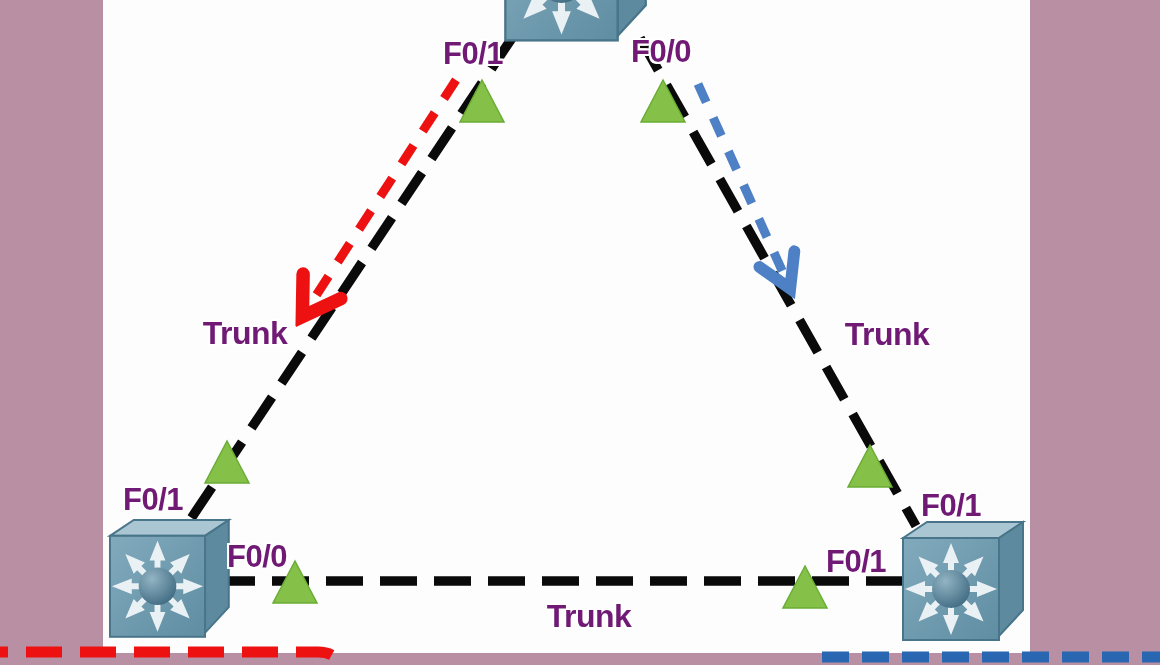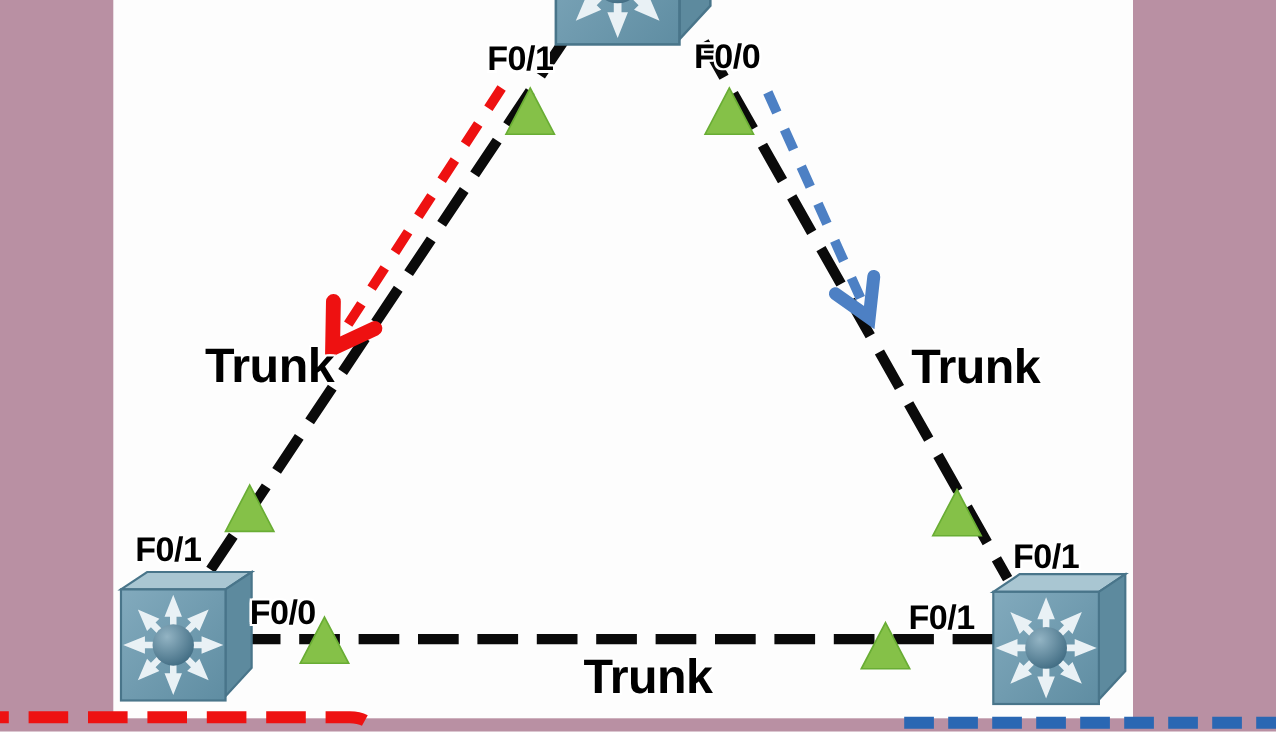--- a/index.html
+++ b/index.html
@@ -8,26 +8,26 @@
     background:var(--frame,#b990a3);
     font-family:"Liberation Sans",sans-serif;
   }
   #canvas{
     position:absolute;left:103px;top:0;width:927px;height:653px;
     background:var(--canvas,#fdfdfd);
   }
   #overlay{position:absolute;left:0;top:0;width:1160px;height:665px;}
   .lbl{
     position:absolute;transform:translate(-50%,-50%);
-    color:#000000;font-weight:700;white-space:nowrap;letter-spacing:-0.5px;
+    color:#701a75;font-weight:700;white-space:nowrap;letter-spacing:-0.5px;
     text-shadow:2px 0 0 #fff,-2px 0 0 #fff,0 2px 0 #fff,0 -2px 0 #fff,
                 2px 2px 0 #fff,-2px -2px 0 #fff,2px -2px 0 #fff,-2px 2px 0 #fff;
   }
   .port{font-size:31px;}
-  .trunk{font-size:44px;}
+  .trunk{font-size:32px;}
   .link{stroke:var(--link,#0a0a0a);stroke-width:9.5;fill:none;stroke-dasharray:37 17;}
   .red-flow{stroke:var(--flow_red,#ee1111);stroke-width:9;fill:none;stroke-dasharray:22 17;}
   .blue-flow{stroke:var(--flow_blue,#4d80c4);stroke-width:9;fill:none;stroke-dasharray:20 17;}
   .red-stroke{stroke:var(--flow_red,#ee1111);}
   .blue-stroke{stroke:var(--flow_blue,#4d80c4);}
   .red-border{stroke:var(--flow_red,#ee1111);stroke-width:11;fill:none;stroke-dasharray:36 18;}
   .blue-border{stroke:var(--flow_blue_dark,#2a67b3);stroke-width:11;fill:none;stroke-dasharray:27 13;}
   .tri-fill{fill:var(--green,#85c148);stroke:#69ad34;stroke-width:1.5;}
 </style>
 </head>

